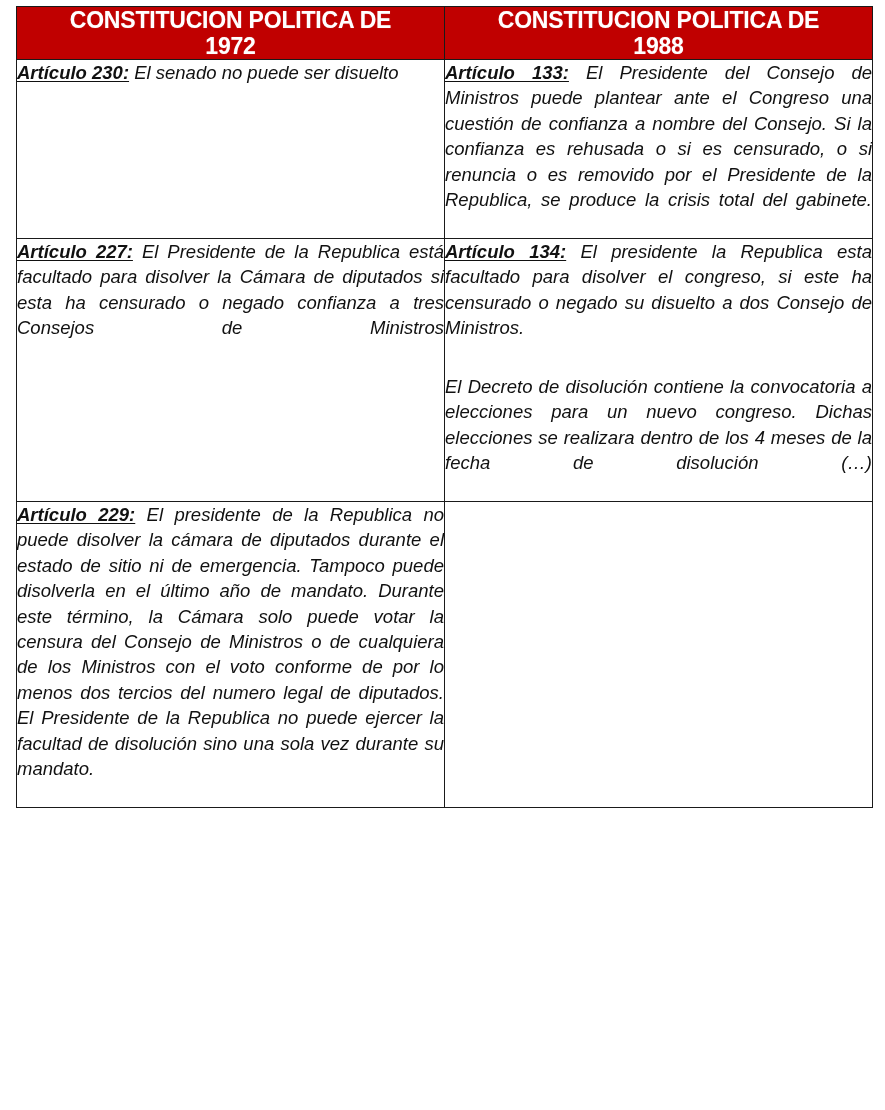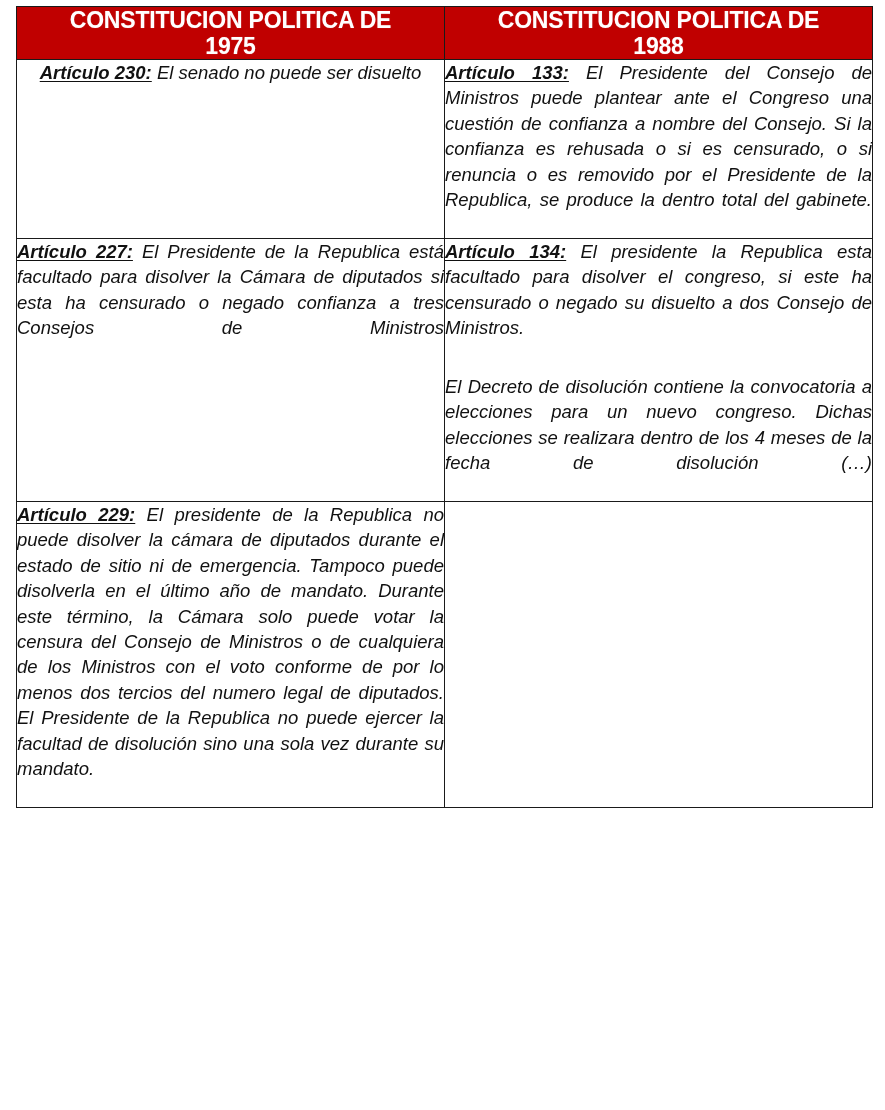--- a/index.html
+++ b/index.html
@@ -88,56 +88,56 @@
 
   
   .cell-para:after {
     content: "";
     display: inline-block;
     width: 100%;
   }
 
   .nojust,
   .nojust .cell-para {
-    text-align: center;
+    text-align: left;
   }
   .nojust .cell-para:after { content: none; }
 </style>
 </head>
 <body>
 
 <div class="page">
 
   <table class="compare-table">
     <colgroup>
       <col class="col-left">
       <col class="col-right">
     </colgroup>
 
     <thead>
       <tr>
         <th>
           <span>CONSTITUCION POLITICA DE</span><br>
-          <span>1975</span>
+          <span>1972</span>
         </th>
         <th>
           <span>CONSTITUCION POLITICA DE</span><br>
           <span>1988</span>
         </th>
       </tr>
     </thead>
 
     <tbody>
 
       <tr>
         <td class="nojust">
           <p class="cell-para"><span class="art-label">Artículo 230:</span><span> El senado no puede ser disuelto</span></p>
         </td>
         <td>
-          <p class="cell-para"><span class="art-label">Artículo 133:</span><span> El Presidente del Consejo de Ministros puede plantear ante el Congreso una cuestión de confianza a nombre del Consejo. Si la confianza es rehusada o si es censurado, o si renuncia o es removido por el Presidente de la Republica, se produce la dentro total del gabinete.</span></p>
+          <p class="cell-para"><span class="art-label">Artículo 133:</span><span> El Presidente del Consejo de Ministros puede plantear ante el Congreso una cuestión de confianza a nombre del Consejo. Si la confianza es rehusada o si es censurado, o si renuncia o es removido por el Presidente de la Republica, se produce la crisis total del gabinete.</span></p>
         </td>
       </tr>
 
       <tr>
         <td>
           <p class="cell-para"><span class="art-label">Artículo 227:</span><span> El Presidente de la Republica está facultado para disolver la Cámara de diputados si esta ha censurado o negado confianza a tres Consejos de Ministros</span></p>
         </td>
         <td>
           <p class="cell-para"><span class="art-label">Artículo 134:</span><span> El presidente la Republica esta facultado para disolver el congreso, si este ha censurado o negado su disuelto a dos Consejo de Ministros.</span></p>
           <p class="cell-para">El Decreto de disolución contiene la convocatoria a elecciones para un nuevo congreso. Dichas elecciones se realizara dentro de los 4 meses de la fecha de disolución (…)</p>

